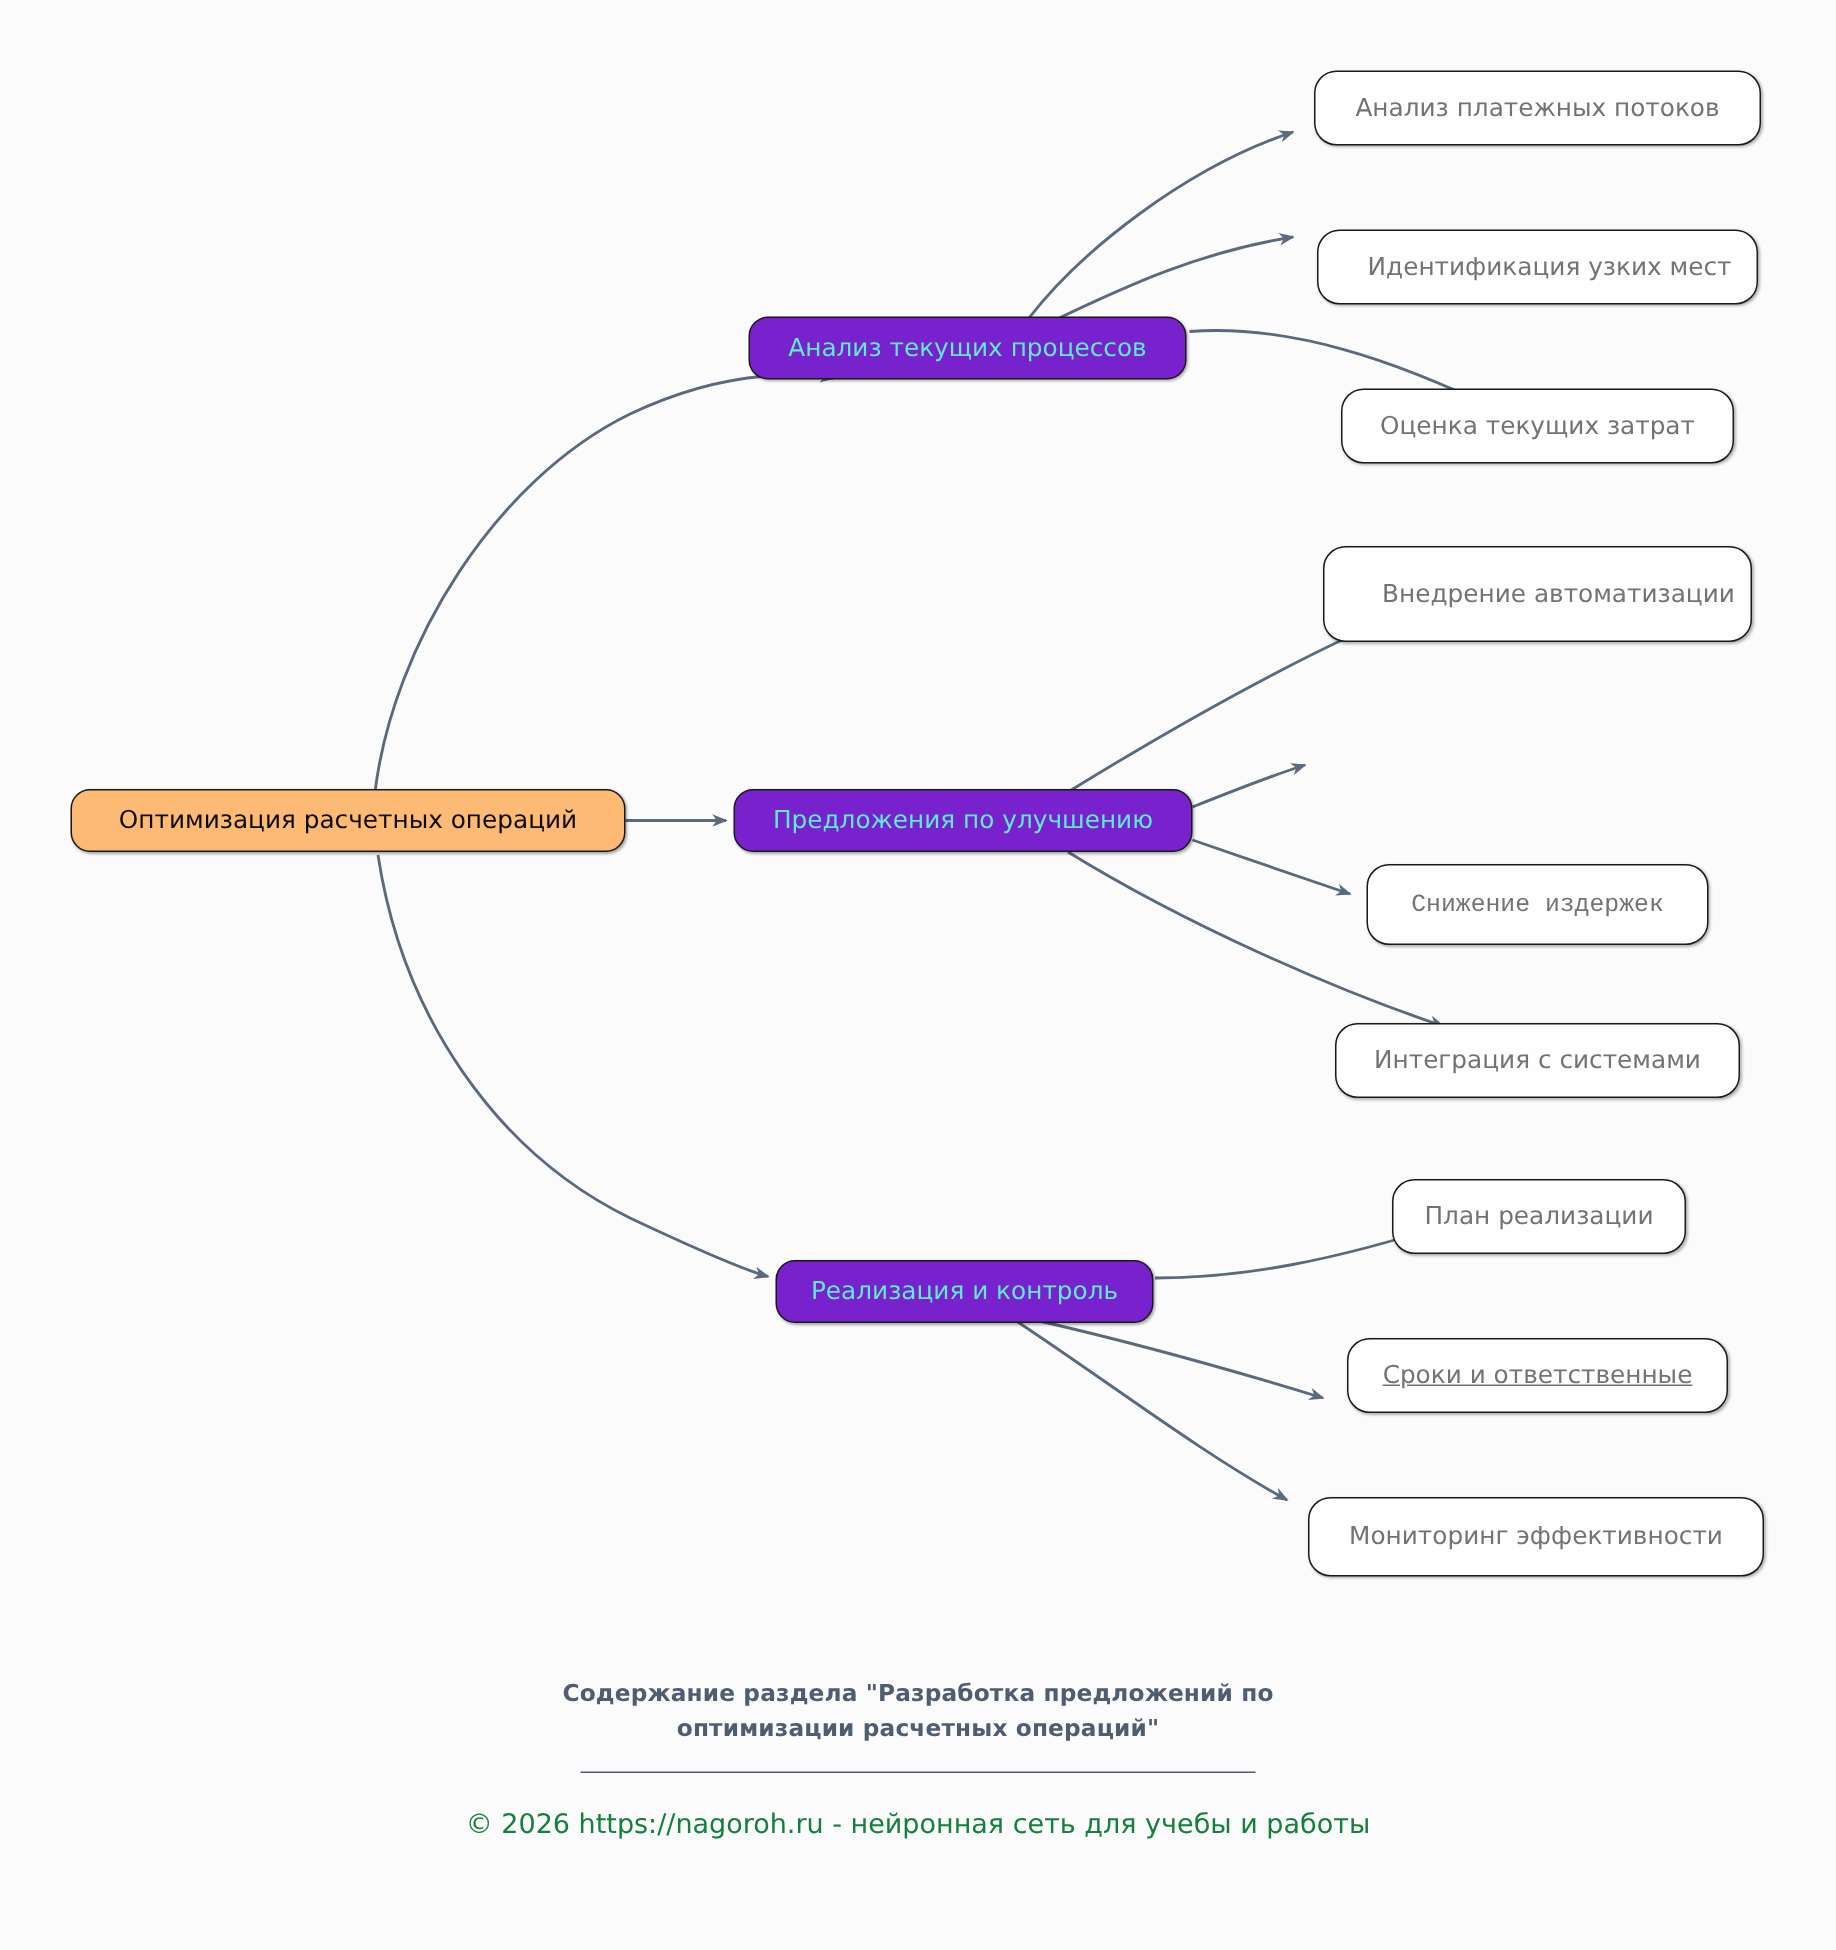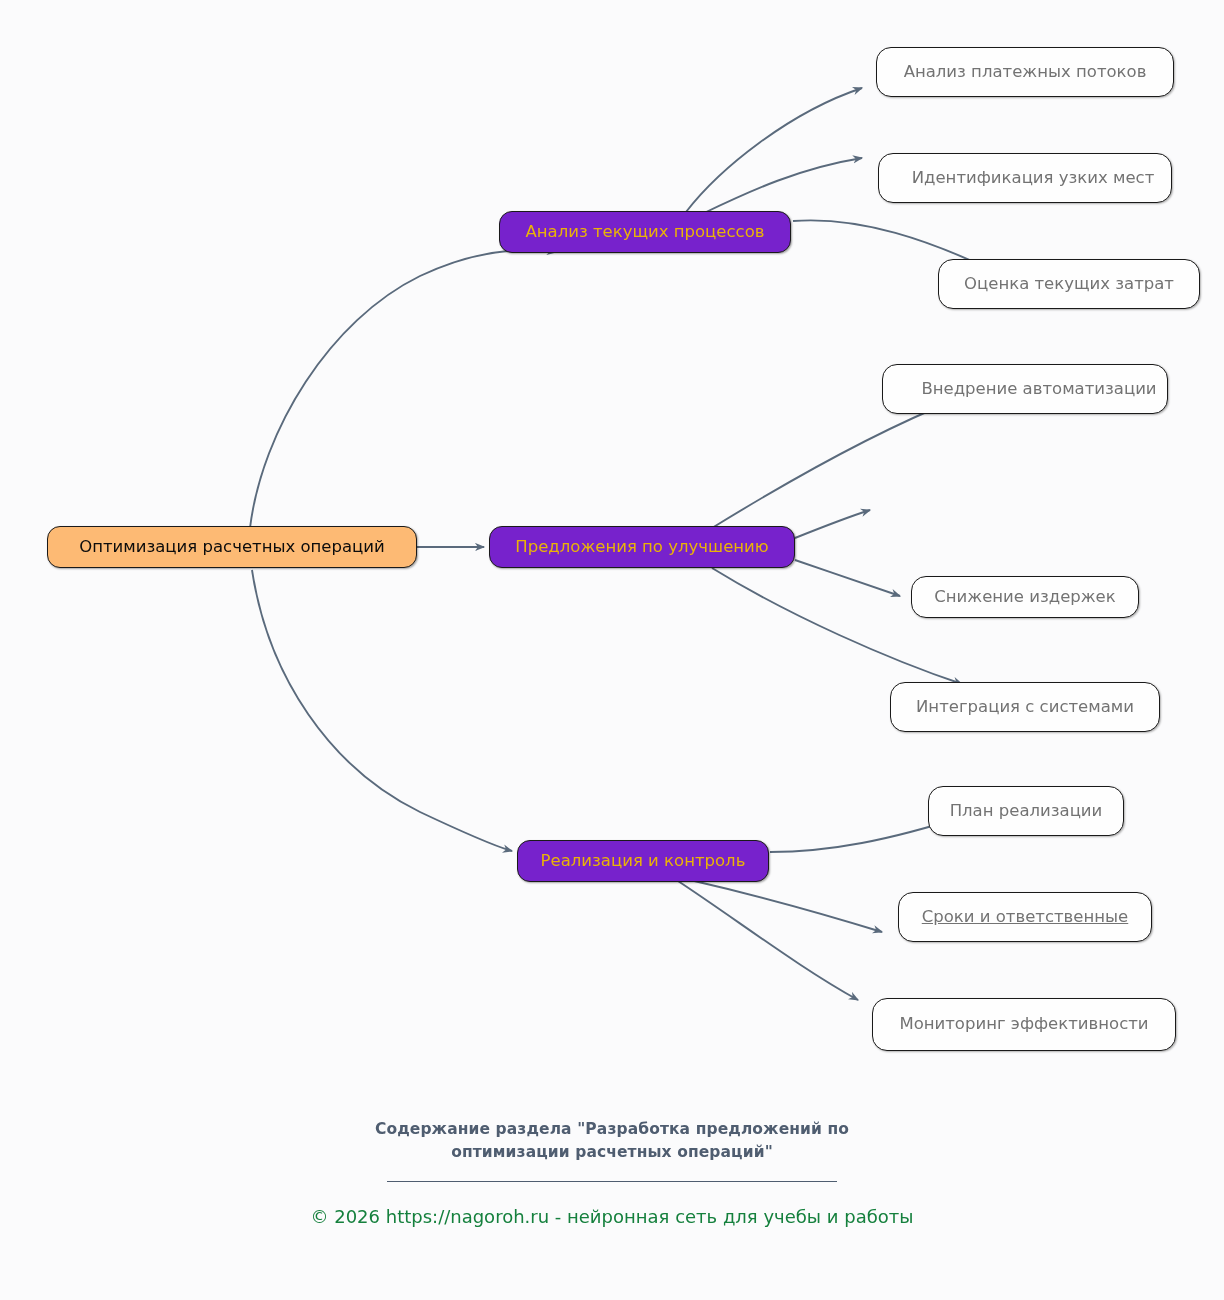--- a/index.html
+++ b/index.html
@@ -38,21 +38,21 @@
     border: 1.6px solid #1a1a1a;
     border-radius: 13px;
     color: #0c0c0c;
     font-size: 16.5px;
     box-shadow: 1px 1px 2px rgba(0,0,0,0.35);
   }
   .node-branch {
     background: #7722cc;
     border: 1.6px solid #1a1a1a;
     border-radius: 13px;
-    color: #eab308;
+    color: #5eead4;
     font-size: 16.5px;
     box-shadow: 1px 1px 2px rgba(0,0,0,0.35);
   }
   .node-leaf {
     background: #fefefe;
     border: 1.6px solid #1a1a1a;
     border-radius: 15px;
     color: #737373;
     font-size: 16.5px;
     box-shadow: 1px 1px 2px rgba(0,0,0,0.30);
@@ -121,31 +121,31 @@
 
   <div class="node node-branch" style="left:499px; top:211px; width:292px; height:42px;">
     <span>Анализ текущих процессов</span>
   </div>
   <div class="node node-leaf" style="left:876px; top:47px; width:298px; height:50px;">
     <span>Анализ платежных потоков</span>
   </div>
   <div class="node node-leaf" style="left:878px; top:153px; width:294px; height:50px;padding-left:16px;">
     <span>Идентификация узких мест</span>
   </div>
-  <div class="node node-leaf" style="left:894px; top:259px; width:262px; height:50px;margin-left:44px;">
+  <div class="node node-leaf" style="left:894px; top:259px; width:262px; height:50px;">
     <span>Оценка текущих затрат</span>
   </div>
 
   <div class="node node-branch" style="left:489px; top:526px; width:306px; height:42px;">
     <span>Предложения по улучшению</span>
   </div>
-  <div class="node node-leaf" style="left:882px; top:364px; width:286px; height:50px;padding-left:28px;">
+  <div class="node node-leaf" style="left:882px; top:364px; width:286px; height:64px;padding-left:28px;">
     <span>Внедрение автоматизации</span>
   </div>
-  <div class="node node-leaf" style="left:911px; top:576px; width:228px; height:42px;">
+  <div class="node node-leaf" style="left:911px; top:576px; width:228px; height:54px;font-family:Liberation Mono, monospace;">
     <span>Снижение издержек</span>
   </div>
   <div class="node node-leaf" style="left:890px; top:682px; width:270px; height:50px;">
     <span>Интеграция с системами</span>
   </div>
 
   <div class="node node-branch" style="left:517px; top:840px; width:252px; height:42px;">
     <span>Реализация и контроль</span>
   </div>
   <div class="node node-leaf" style="left:928px; top:786px; width:196px; height:50px;">

